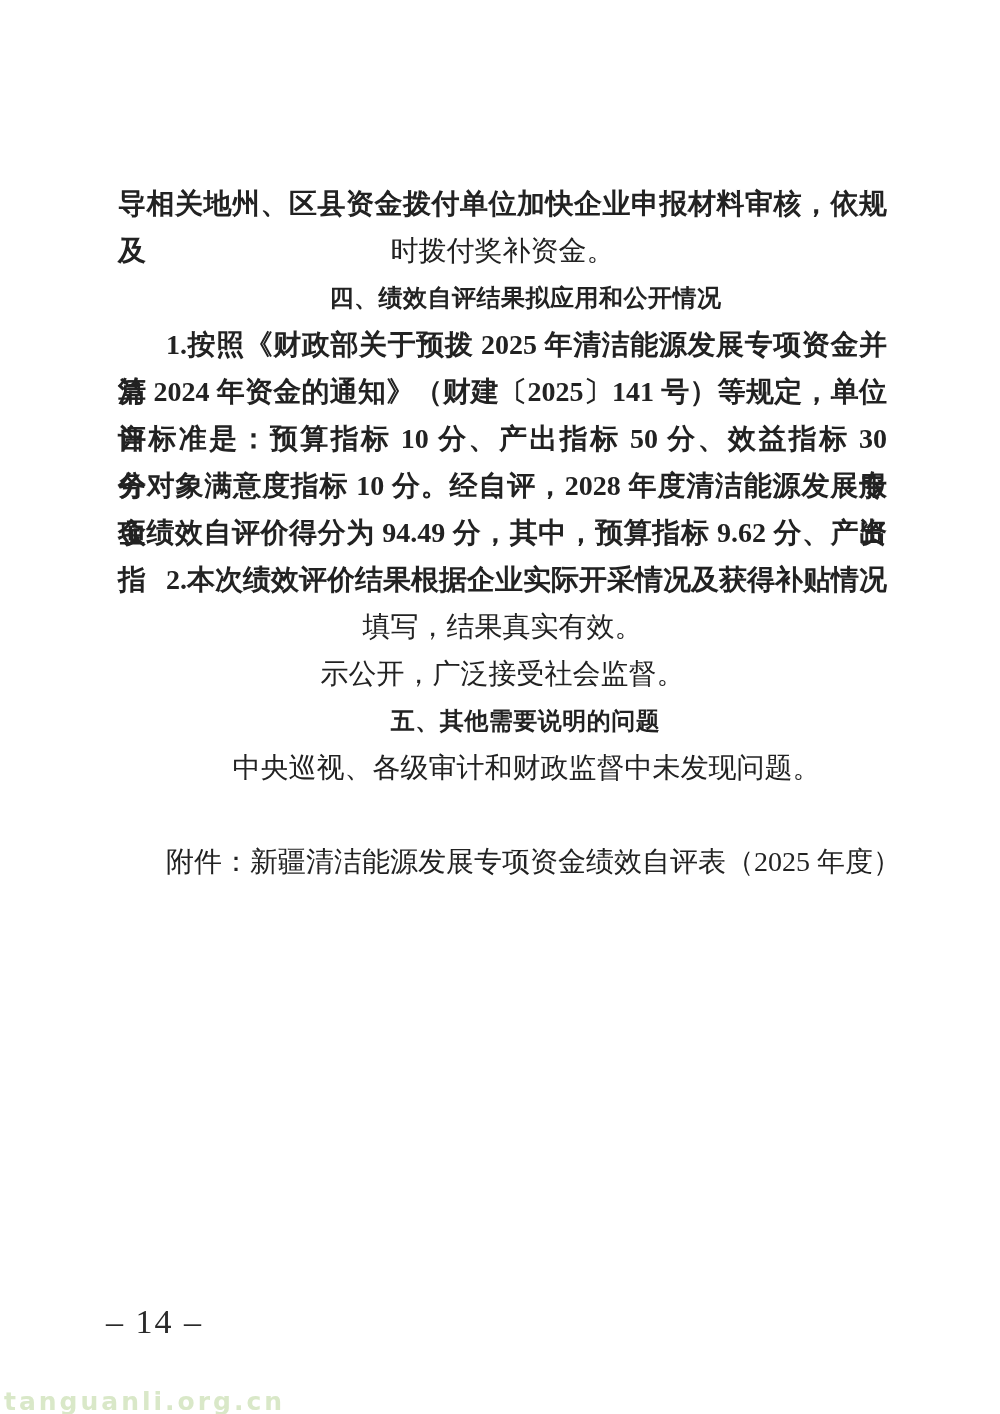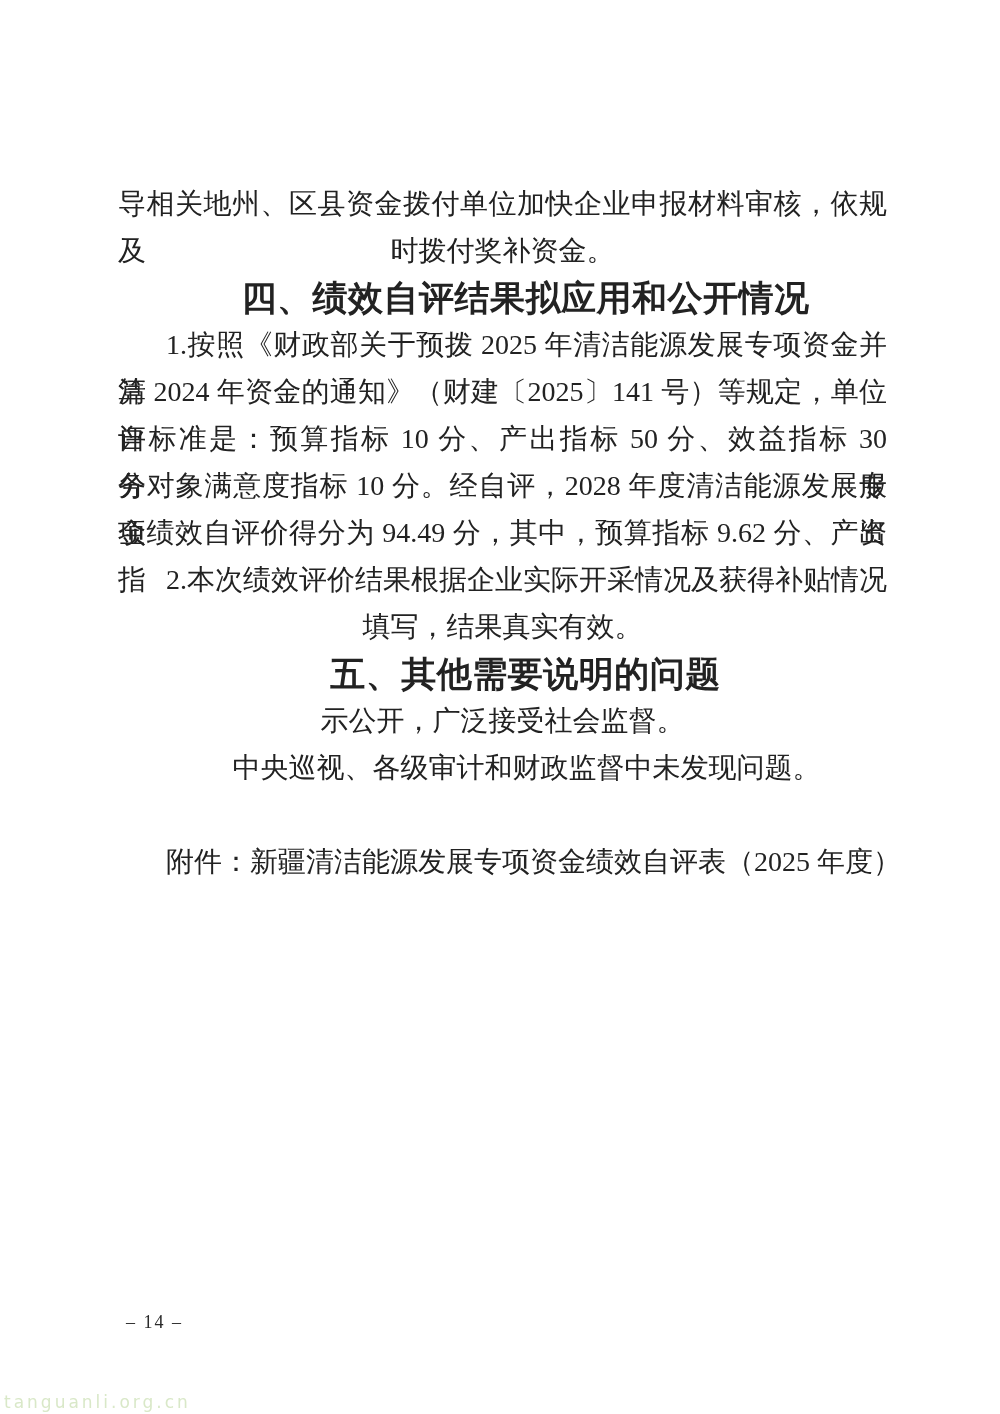--- a/index.html
+++ b/index.html
@@ -27,70 +27,71 @@
     line-height: 47px;
     font-size: 28px;
     white-space: nowrap;
     color: #222222;
     text-align: center;
   }
   .line.fill {
     white-space: normal;
     text-align: justify;
     text-align-last: justify;
+    font-weight: bold;
   }
   .line.ind {
     text-indent: 48px;
   }
   .line.heading {
     font-family: "Liberation Sans", "DejaVu Sans", sans-serif;
     font-weight: bold;
-    font-size: 35px;
+    font-size: 24px;
     text-indent: 46px;
     letter-spacing: 0.5px;
   }
   .page-number {
     position: absolute;
-    left: 126px;
+    left: 106px;
     top: 1306px;
-    font-size: 18px;
+    font-size: 34px;
     line-height: 32px;
     letter-spacing: 2px;
     color: #2a2a2a;
     font-family: "Liberation Serif", "DejaVu Serif", serif;
   }
   .watermark {
     position: absolute;
     left: 4px;
     top: 1390px;
-    font-size: 17px;
+    font-size: 25px;
     line-height: 24px;
-    font-weight: normal;
+    font-weight: bold;
     letter-spacing: 3px;
     color: #d9e8c8;
     font-family: "DejaVu Sans", "Liberation Sans", sans-serif;
   }
 </style>
 </head>
 <body>
 
 <div class="page">
   <div class="content">
     <div class="line fill">导相关地州、区县资金拨付单位加快企业申报材料审核，依规及</div>
     <div class="line">时拨付奖补资金。</div>
     <div class="line heading">四、绩效自评结果拟应用和公开情况</div>
     <div class="line ind fill">1.按照《财政部关于预拨 2025 年清洁能源发展专项资金并清</div>
     <div class="line fill">算 2024 年资金的通知》（财建〔2025〕141 号）等规定，单位自</div>
     <div class="line fill">评标准是：预算指标 10 分、产出指标 50 分、效益指标 30 分、服</div>
     <div class="line fill">务对象满意度指标 10 分。经自评，2028 年度清洁能源发展专项资</div>
     <div class="line fill">金绩效自评价得分为 94.49 分，其中，预算指标 9.62 分、产出指</div>
     <div class="line ind fill">2.本次绩效评价结果根据企业实际开采情况及获得补贴情况</div>
     <div class="line">填写，结果真实有效。</div>
+    <div class="line">示公开，广泛接受社会监督。</div>
     <div class="line heading">五、其他需要说明的问题</div>
-    <div class="line">示公开，广泛接受社会监督。</div>
     <div class="line ind">中央巡视、各级审计和财政监督中未发现问题。</div>
     <div class="line"></div>
     <div class="line ind">附件：新疆清洁能源发展专项资金绩效自评表（2025 年度）</div>
   </div>
 
   <div class="page-number">– 14 –</div>
   <div class="watermark">tanguanli.org.cn</div>
 </div>
 
 </body></html>

